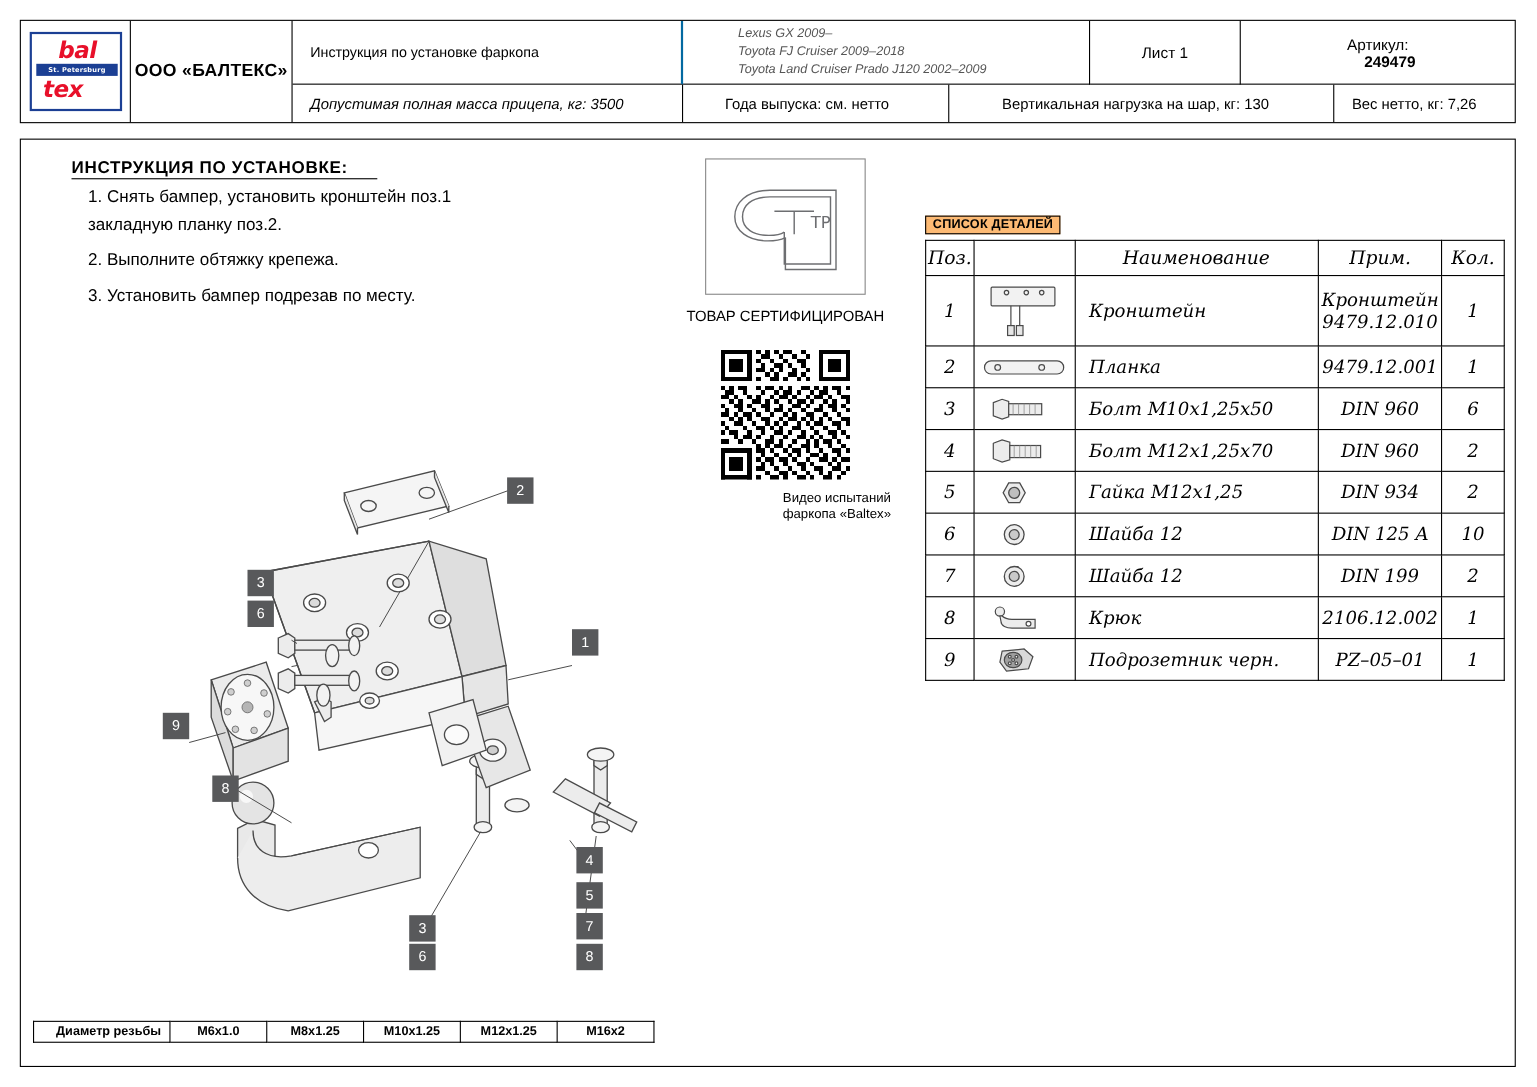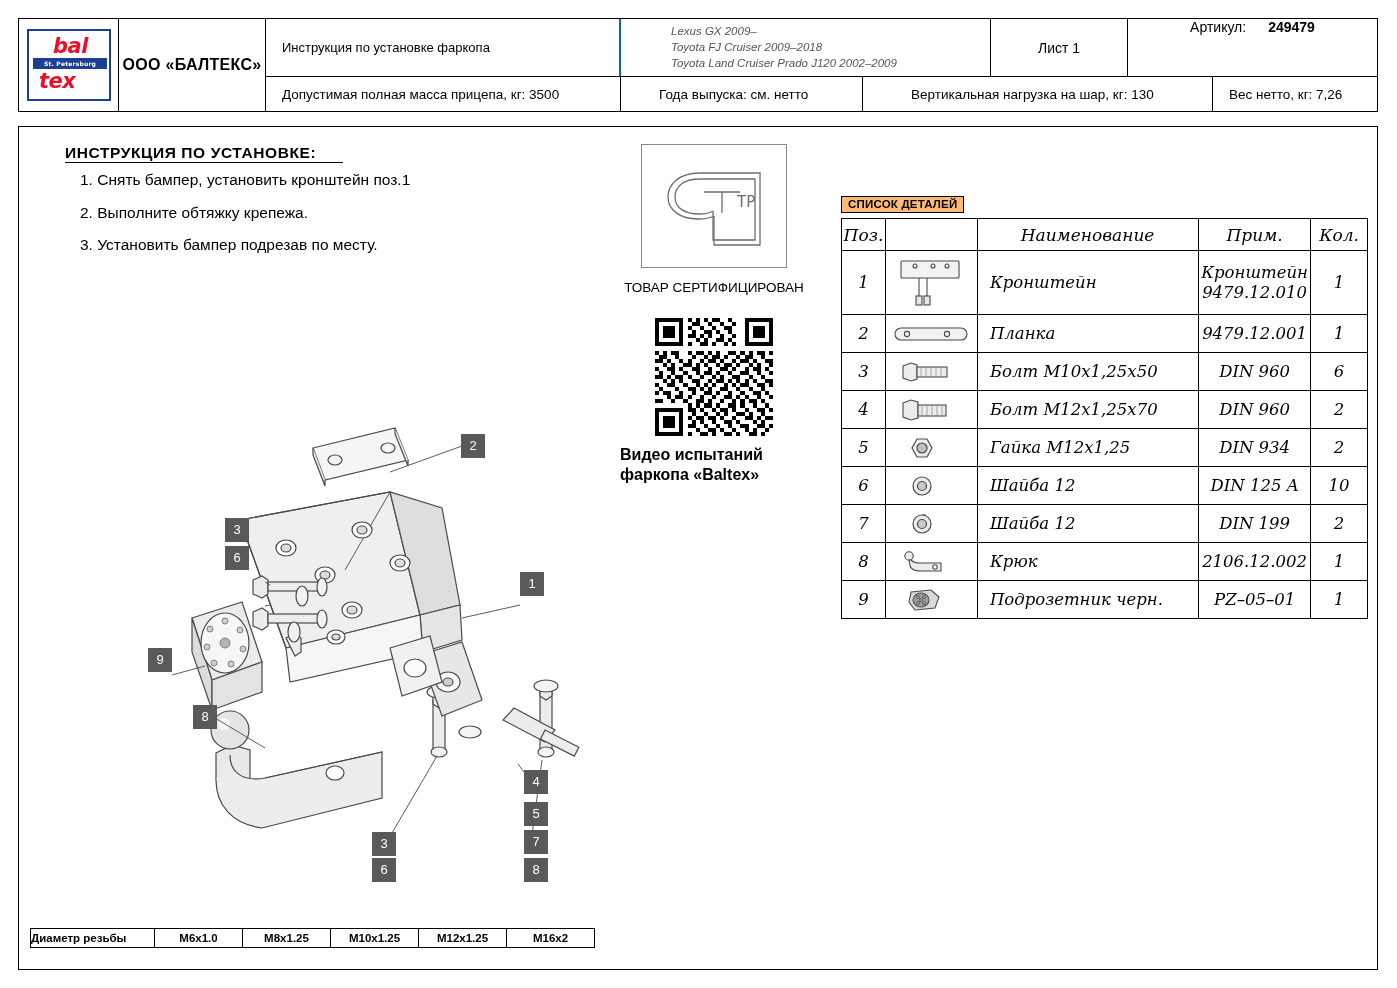--- a/index.html
+++ b/index.html
@@ -124,34 +124,36 @@
     box-sizing: border-box;
     display: flex; align-items: center; justify-content: center;
     font-size: 14px;
   }
   .hdr-article {
     position: absolute;
     left: 1109px; top: 0;
     width: 249px; height: 58px;
     border-bottom: 1px solid #000;
     box-sizing: border-box;
-    display: flex; justify-content: center;
+    display: flex; align-items: center; justify-content: center;
     font-size: 14px;
+    flex-direction: column;
   }
   .hdr-article b { font-weight: bold; margin-left: 22px; }
 
   .hdr-mass {
     position: absolute;
     left: 247px; top: 58px;
     width: 355px; height: 34px;
     border-right: 1px solid #000;
     box-sizing: border-box;
     display: flex; align-items: center;
     padding-left: 16px;
     font-size: 13.5px;
+    font-style: italic;
   }
   .hdr-years {
     position: absolute;
     left: 602px; top: 58px;
     width: 242px; height: 34px;
     border-right: 1px solid #000;
     box-sizing: border-box;
     display: flex; align-items: center;
     padding-left: 38px;
     font-size: 13.5px;
@@ -227,23 +229,23 @@
   }
   .qr {
     position: absolute;
     left: 655px; top: 318px;
     width: 118px; height: 118px;
   }
   .video-text {
     position: absolute;
     left: 620px; top: 445px;
     width: 190px;
-    text-align: left;
-    font-size: 16px;
-    font-weight: bold;
+    text-align: right;
+    font-size: 12px;
+    font-weight: normal;
     line-height: 1.25;
   }
 
   
   .parts-caption {
     position: absolute;
     left: 841px; top: 196px;
     height: 17px;
     border: 1px solid #000;
     box-sizing: border-box;
@@ -320,21 +322,21 @@
   }
   table.torque td {
     border: 1px solid #000;
     height: 19px;
     text-align: center;
     box-sizing: border-box;
   }
   table.torque td.lbl {
     width: 124px;
     text-align: left;
-    padding-left: 0;
+    padding-left: 20px;
   }
   table.torque td.val { width: 88px; }
 </style>
 </head>
 <body>
 
 <div class="page">
 
   <div class="header">
 
@@ -368,20 +370,21 @@
     <div class="hdr-vload">Вертикальная нагрузка на шар, кг: 130</div>
     <div class="hdr-weight">Вес нетто, кг: 7,26</div>
   </div>
 
   <div class="bodyframe"></div>
 
   <div class="instr-title">ИНСТРУКЦИЯ ПО УСТАНОВКЕ:</div>
   <div class="instr-underline"></div>
   <div class="instr-list">
     <div>1. Снять бампер, установить кронштейн поз.1</div>
+    <div class="sub">закладную планку поз.2.</div>
     <div>2. Выполните обтяжку крепежа.</div>
     <div>3. Установить бампер подрезав по месту.</div>
   </div>
 
   <div class="cert-box">
     <svg width="144" height="122" viewBox="0 0 144 122">
       <g fill="none" stroke="#6d6e71" stroke-width="1.3">
         <path d="M58 28 C36 28 26 40 26 52 C26 65 38 74 56 74 C62 74 68 73 72 71"></path>
         <path d="M58 34 C41 34 33 42 33 52 C33 63 43 69 57 69 C63 69 68 68 71 66"></path>
         <path d="M72 71 L72 100 L118 100 L118 28 L58 28"></path>

